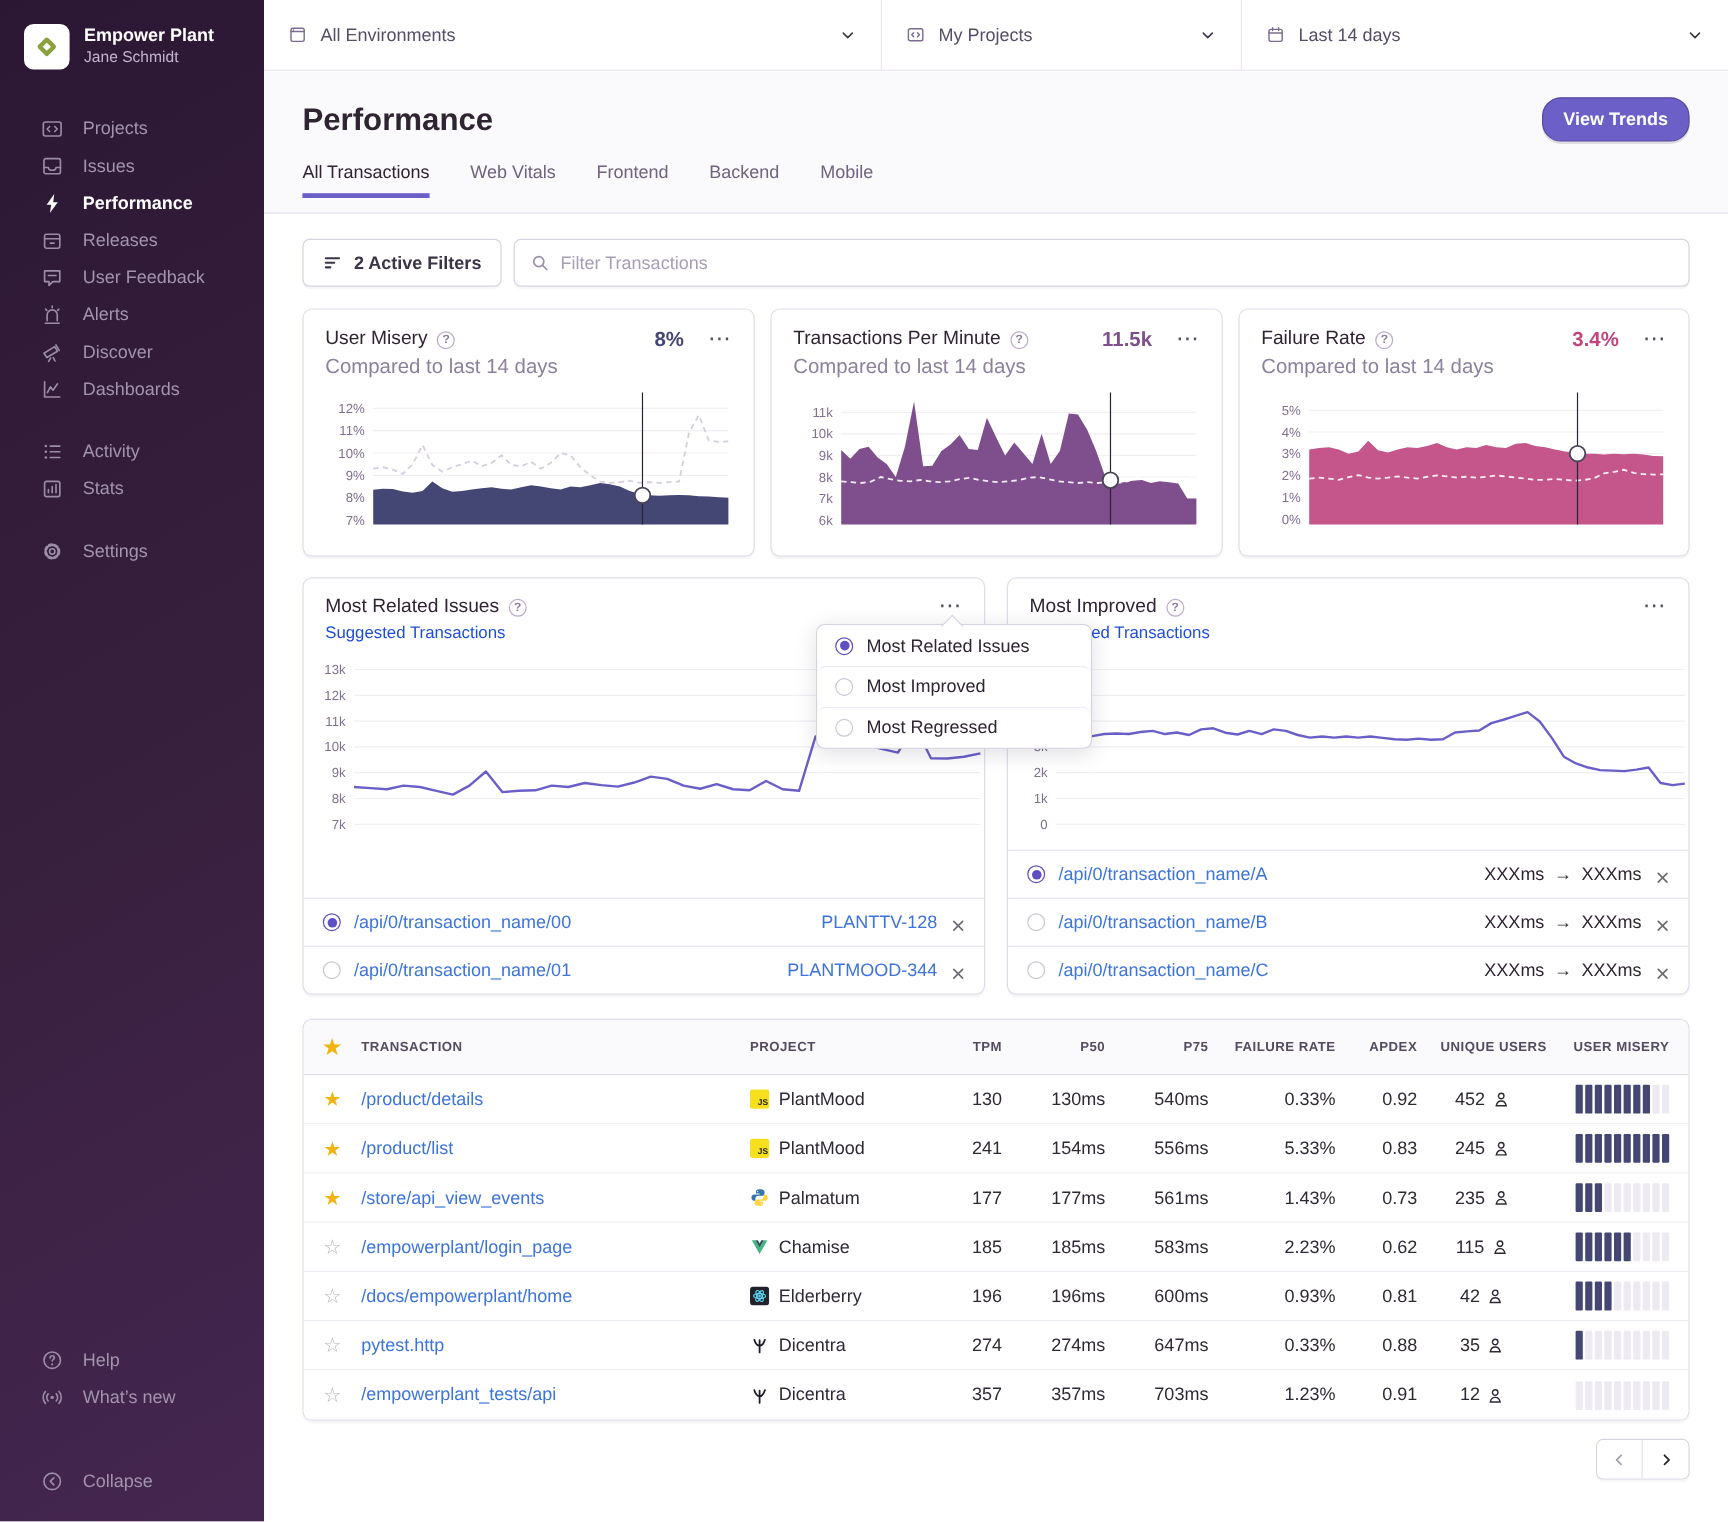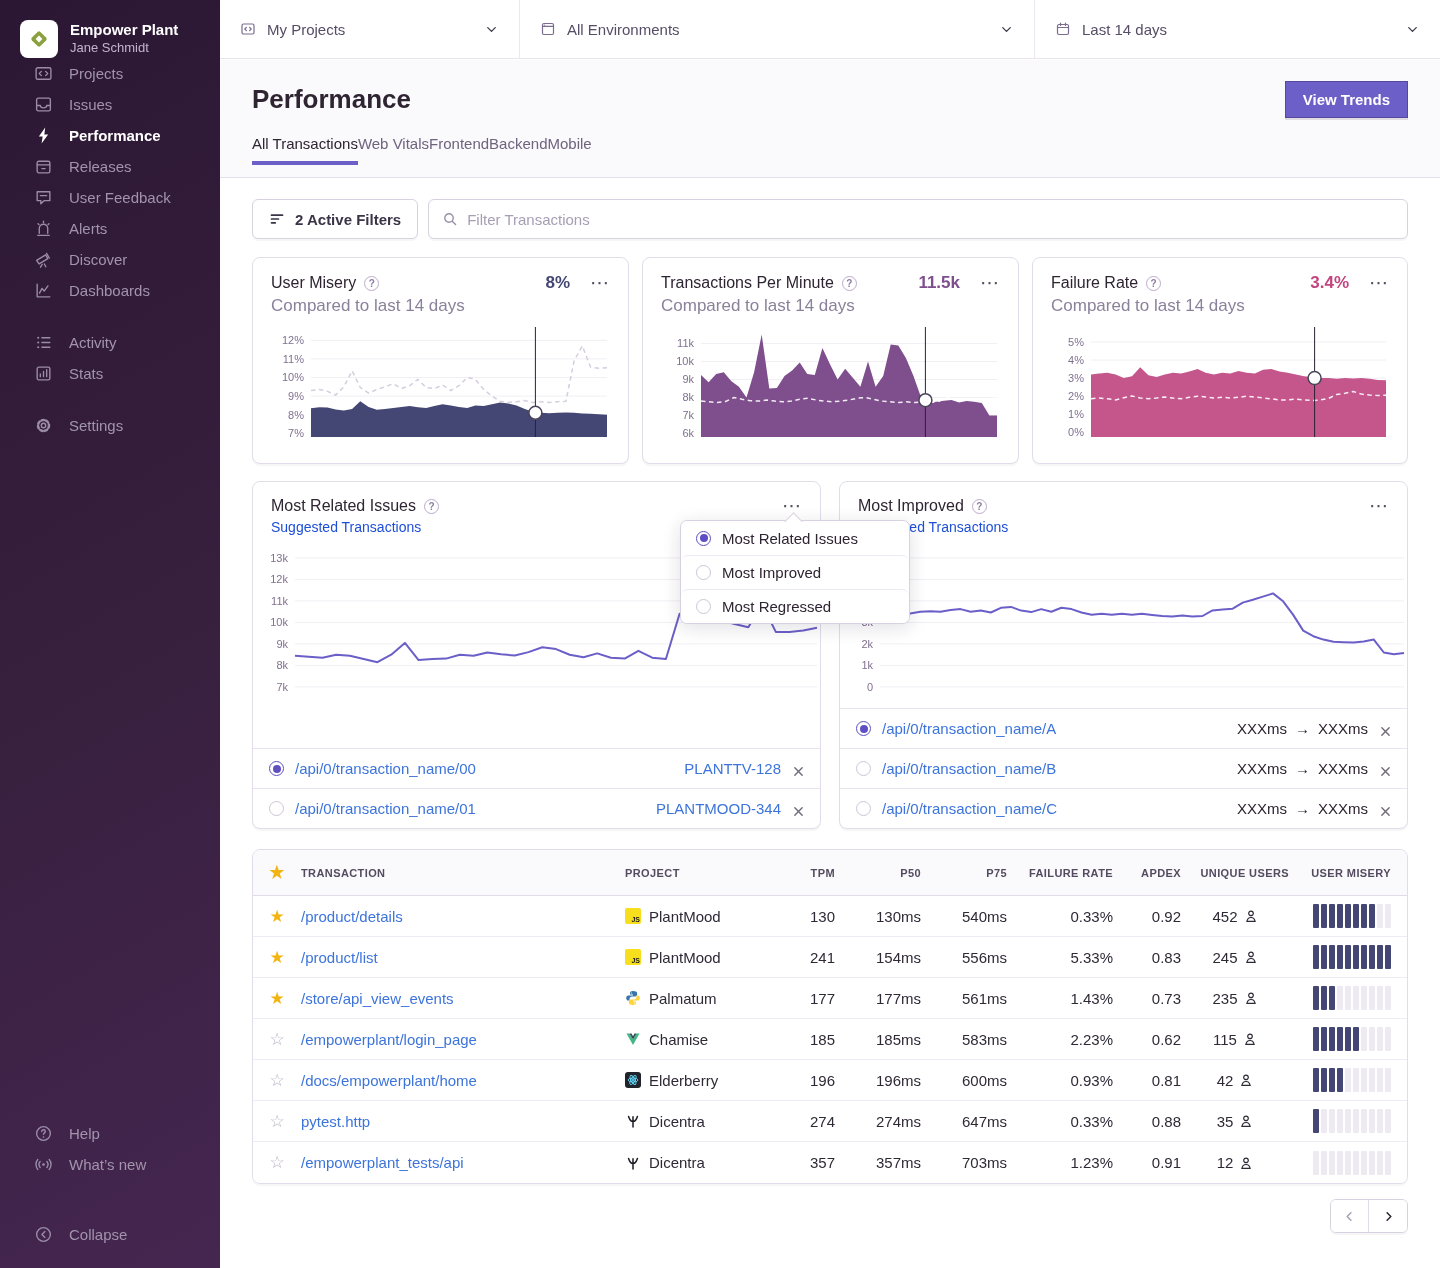--- a/index.html
+++ b/index.html
@@ -7,43 +7,43 @@
 body{position:relative;font-family:"Liberation Sans",sans-serif;background:#fff;color:#2f2936;overflow:hidden}
 a{text-decoration:none}
 svg{display:block}
 
 
 .sidebar{position:absolute;left:0;top:0;bottom:0;width:220px;background:linear-gradient(150deg,#2b1733 0%,#38203f 55%,#452650 100%);color:#a99cb4;z-index:5}
 .org{display:flex;gap:12px;padding:20px 0 0 20px;align-items:flex-start}
 .org-logo{width:38px;height:38px;background:#fff;border-radius:8px;display:flex;align-items:center;justify-content:center;flex:none}
 .org-name{font-size:15px;font-weight:700;color:#fff;line-height:19px;white-space:nowrap}
 .org-user{font-size:13px;color:#c2b4cc;line-height:17px;white-space:nowrap}
-.nav{}
+.nav{margin-top:34px}
 .nav-item{display:flex;align-items:center;height:31px;padding-left:34px;gap:16px;font-size:15px;color:#a294ad;cursor:pointer;white-space:nowrap}
 .nav-item .nicon{width:19px;height:19px;flex:none;color:#9b8ca8}
 .nav-item.active{color:#fff;font-weight:700}
 .nav-item.active .nicon{color:#fff}
 .nav-gap{height:21px}
 .sidebar-footer{position:absolute;left:0;bottom:88px;width:100%}
 .sidebar-collapse{position:absolute;left:0;bottom:18px;width:100%}
 
 
 .topbar{position:absolute;left:220px;top:0;right:0;height:59px;background:#fff;border-bottom:1px solid #e9e3ef;display:flex;z-index:4}
 .tb-sec{display:flex;align-items:center;gap:11px;padding:0 20px;border-right:1px solid #ece6f1;font-size:15px;color:#564d66}
 .tb-sec:last-child{border-right:none}
 .tb-1{width:300px}.tb-2{width:515px}.tb-3{flex:1}
 .tb-icon{color:#7c6d90}
 .tb-chev{margin-left:auto;color:#3d3549}
 
 
 .pagehead{position:absolute;left:220px;top:60px;right:0;height:118px;background:#faf9fb;border-bottom:1px solid #e5dfeb;padding:0 32px}
 .ph-top{display:flex;align-items:center;justify-content:space-between;padding-top:21px}
 .ph-title{font-size:26px;font-weight:600;color:#2f2432}
-.btn-primary{background:#6c5fc7;border:1px solid #55489f;border-radius:0;color:#fff;font-weight:700;font-size:15px;padding:9px 17px;cursor:pointer;box-shadow:0 2px 0 rgba(30,20,50,.12);font-family:inherit}
-.tabs{display:flex;margin-top:17px}
+.btn-primary{background:#6c5fc7;border:1px solid #55489f;border-radius:16px;color:#fff;font-weight:700;font-size:15px;padding:9px 17px;cursor:pointer;box-shadow:0 2px 0 rgba(30,20,50,.12);font-family:inherit}
+.tabs{display:flex;gap:34px;margin-top:17px}
 .tab{font-size:15px;color:#6f637e;padding-bottom:9px;border-bottom:4px solid transparent;cursor:pointer}
 .tab.active{color:#2f2432;border-bottom-color:#6c5fc7}
 
 
 .main{position:absolute;left:220px;top:179px;right:0;bottom:0;background:#fff;padding:20px 32px}
 .filter-row{display:flex;gap:10px;height:40px}
 .filter-btn{display:flex;align-items:center;gap:10px;padding:0 16px;border:1px solid #d8d2e0;border-radius:6px;background:#fff;font-weight:700;font-size:15px;color:#3b3447;cursor:pointer;box-shadow:0 2px 0 rgba(45,32,60,.04);font-family:inherit}
 .search-box{flex:1;display:flex;align-items:center;gap:9px;border:1px solid #d8d2e0;border-radius:6px;padding:0 13px;background:#fff;box-shadow:0 2px 0 rgba(45,32,60,.04)}
 .search-box input{border:none;outline:none;flex:1;font-size:15px;color:#2f2936;font-family:inherit}
 .search-box input::placeholder{color:#a89eb4}
@@ -263,42 +263,42 @@
             <circle cx="9" cy="9" r="6.5"></circle>
             <path d="M10.3 6.2 7.5 9l2.8 2.8"></path>
           </svg>
         </span>
       <span>Collapse</span>
     </div>
   </div>
 </aside>
 
 <header class="topbar">
+  <div class="tb-sec tb-2">
+    <span class="tb-icon">
+        <svg viewBox="0 0 16 16" width="16" height="16" fill="none" stroke="currentColor" stroke-width="1.2" stroke-linecap="round" stroke-linejoin="round">
+          <rect x="2.5" y="2.5" width="11" height="11" rx="1.5"></rect>
+          <path d="M2.5 5.3h11M4.6 4h.01"></path>
+        </svg>
+      </span>
+    <span>All Environments</span>
+    <span class="tb-chev">
+        <svg viewBox="0 0 16 16" width="15" height="15" fill="none" stroke="currentColor" stroke-width="1.4" stroke-linecap="round" stroke-linejoin="round">
+          <path d="M4 6l4 4 4-4"></path>
+        </svg>
+      </span>
+  </div>
   <div class="tb-sec tb-1">
     <span class="tb-icon">
         <svg viewBox="0 0 16 16" width="16" height="16" fill="none" stroke="currentColor" stroke-width="1.2" stroke-linecap="round" stroke-linejoin="round">
           <rect x="2" y="3" width="12" height="10" rx="1.5"></rect>
           <path d="M6.4 6.3 4.8 8l1.6 1.7M9.6 6.3 11.2 8 9.6 9.7"></path>
         </svg>
       </span>
     <span>My Projects</span>
-    <span class="tb-chev">
-        <svg viewBox="0 0 16 16" width="15" height="15" fill="none" stroke="currentColor" stroke-width="1.4" stroke-linecap="round" stroke-linejoin="round">
-          <path d="M4 6l4 4 4-4"></path>
-        </svg>
-      </span>
-  </div>
-  <div class="tb-sec tb-2">
-    <span class="tb-icon">
-        <svg viewBox="0 0 16 16" width="16" height="16" fill="none" stroke="currentColor" stroke-width="1.2" stroke-linecap="round" stroke-linejoin="round">
-          <rect x="2.5" y="2.5" width="11" height="11" rx="1.5"></rect>
-          <path d="M2.5 5.3h11M4.6 4h.01"></path>
-        </svg>
-      </span>
-    <span>All Environments</span>
     <span class="tb-chev">
         <svg viewBox="0 0 16 16" width="15" height="15" fill="none" stroke="currentColor" stroke-width="1.4" stroke-linecap="round" stroke-linejoin="round">
           <path d="M4 6l4 4 4-4"></path>
         </svg>
       </span>
   </div>
   <div class="tb-sec tb-3">
     <span class="tb-icon">
         <svg viewBox="0 0 16 16" width="16" height="16" fill="none" stroke="currentColor" stroke-width="1.2" stroke-linecap="round" stroke-linejoin="round">
           <rect x="2.5" y="3.5" width="11" height="10" rx="1.5"></rect>

